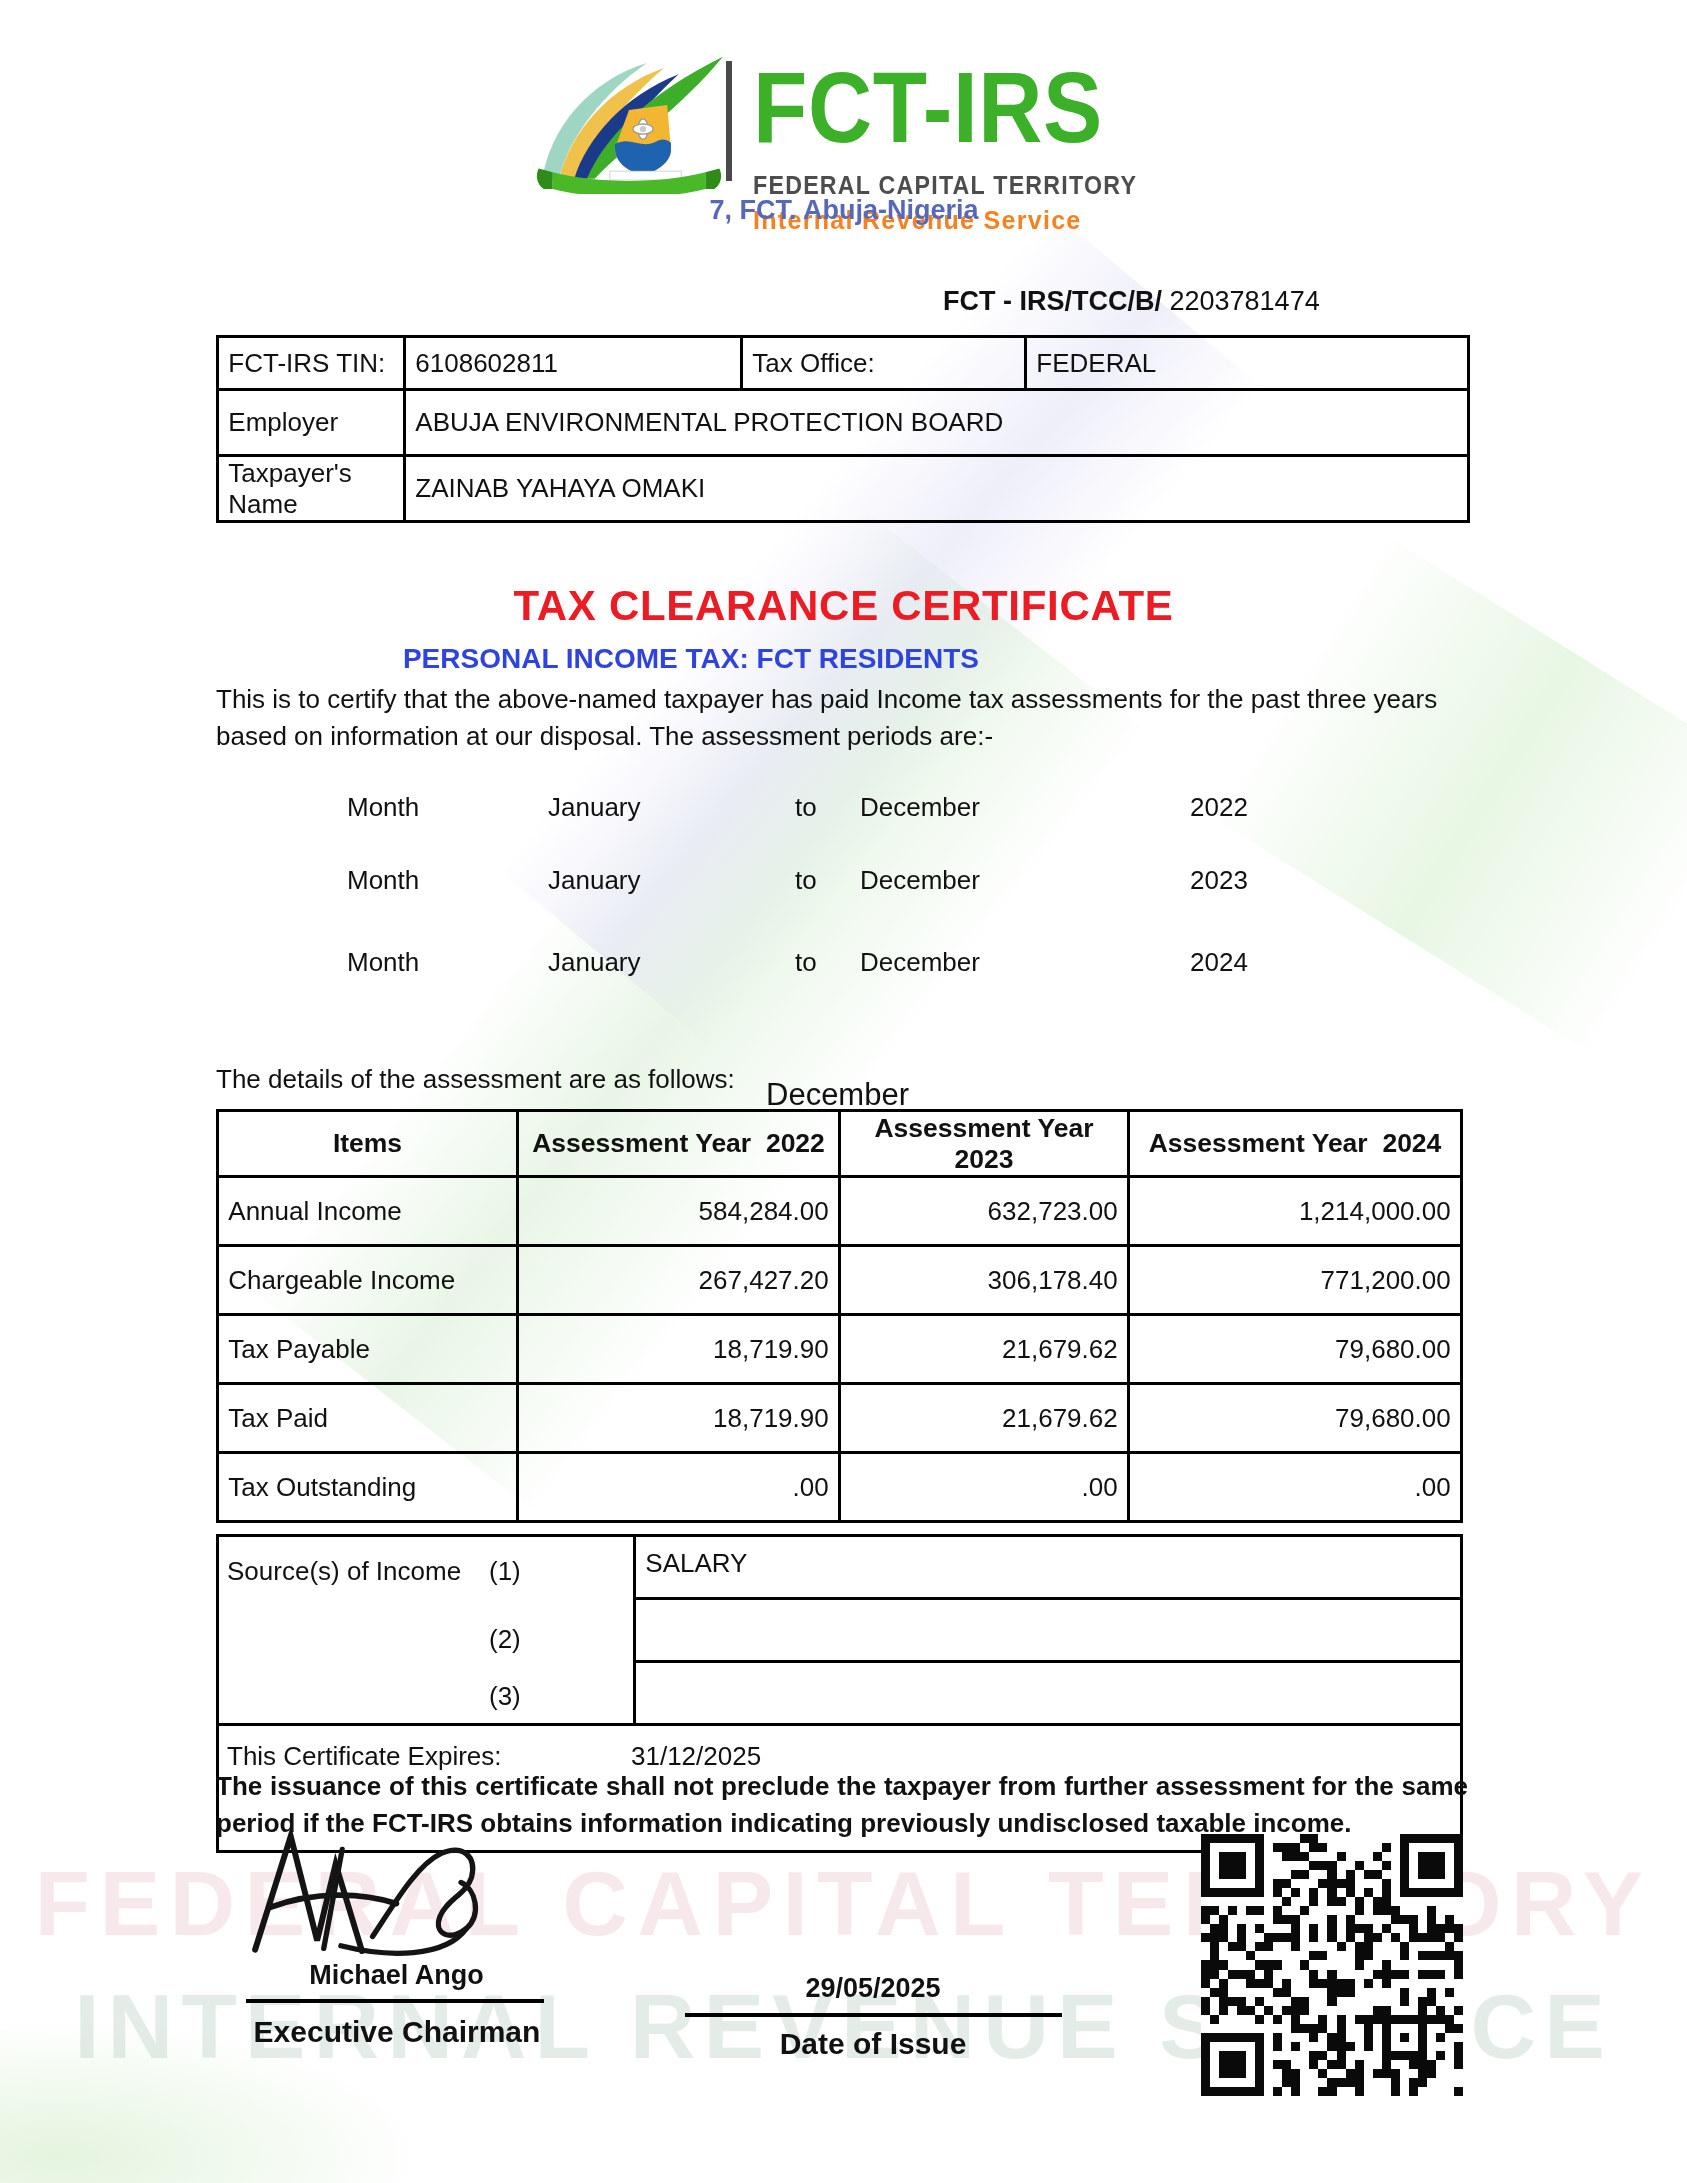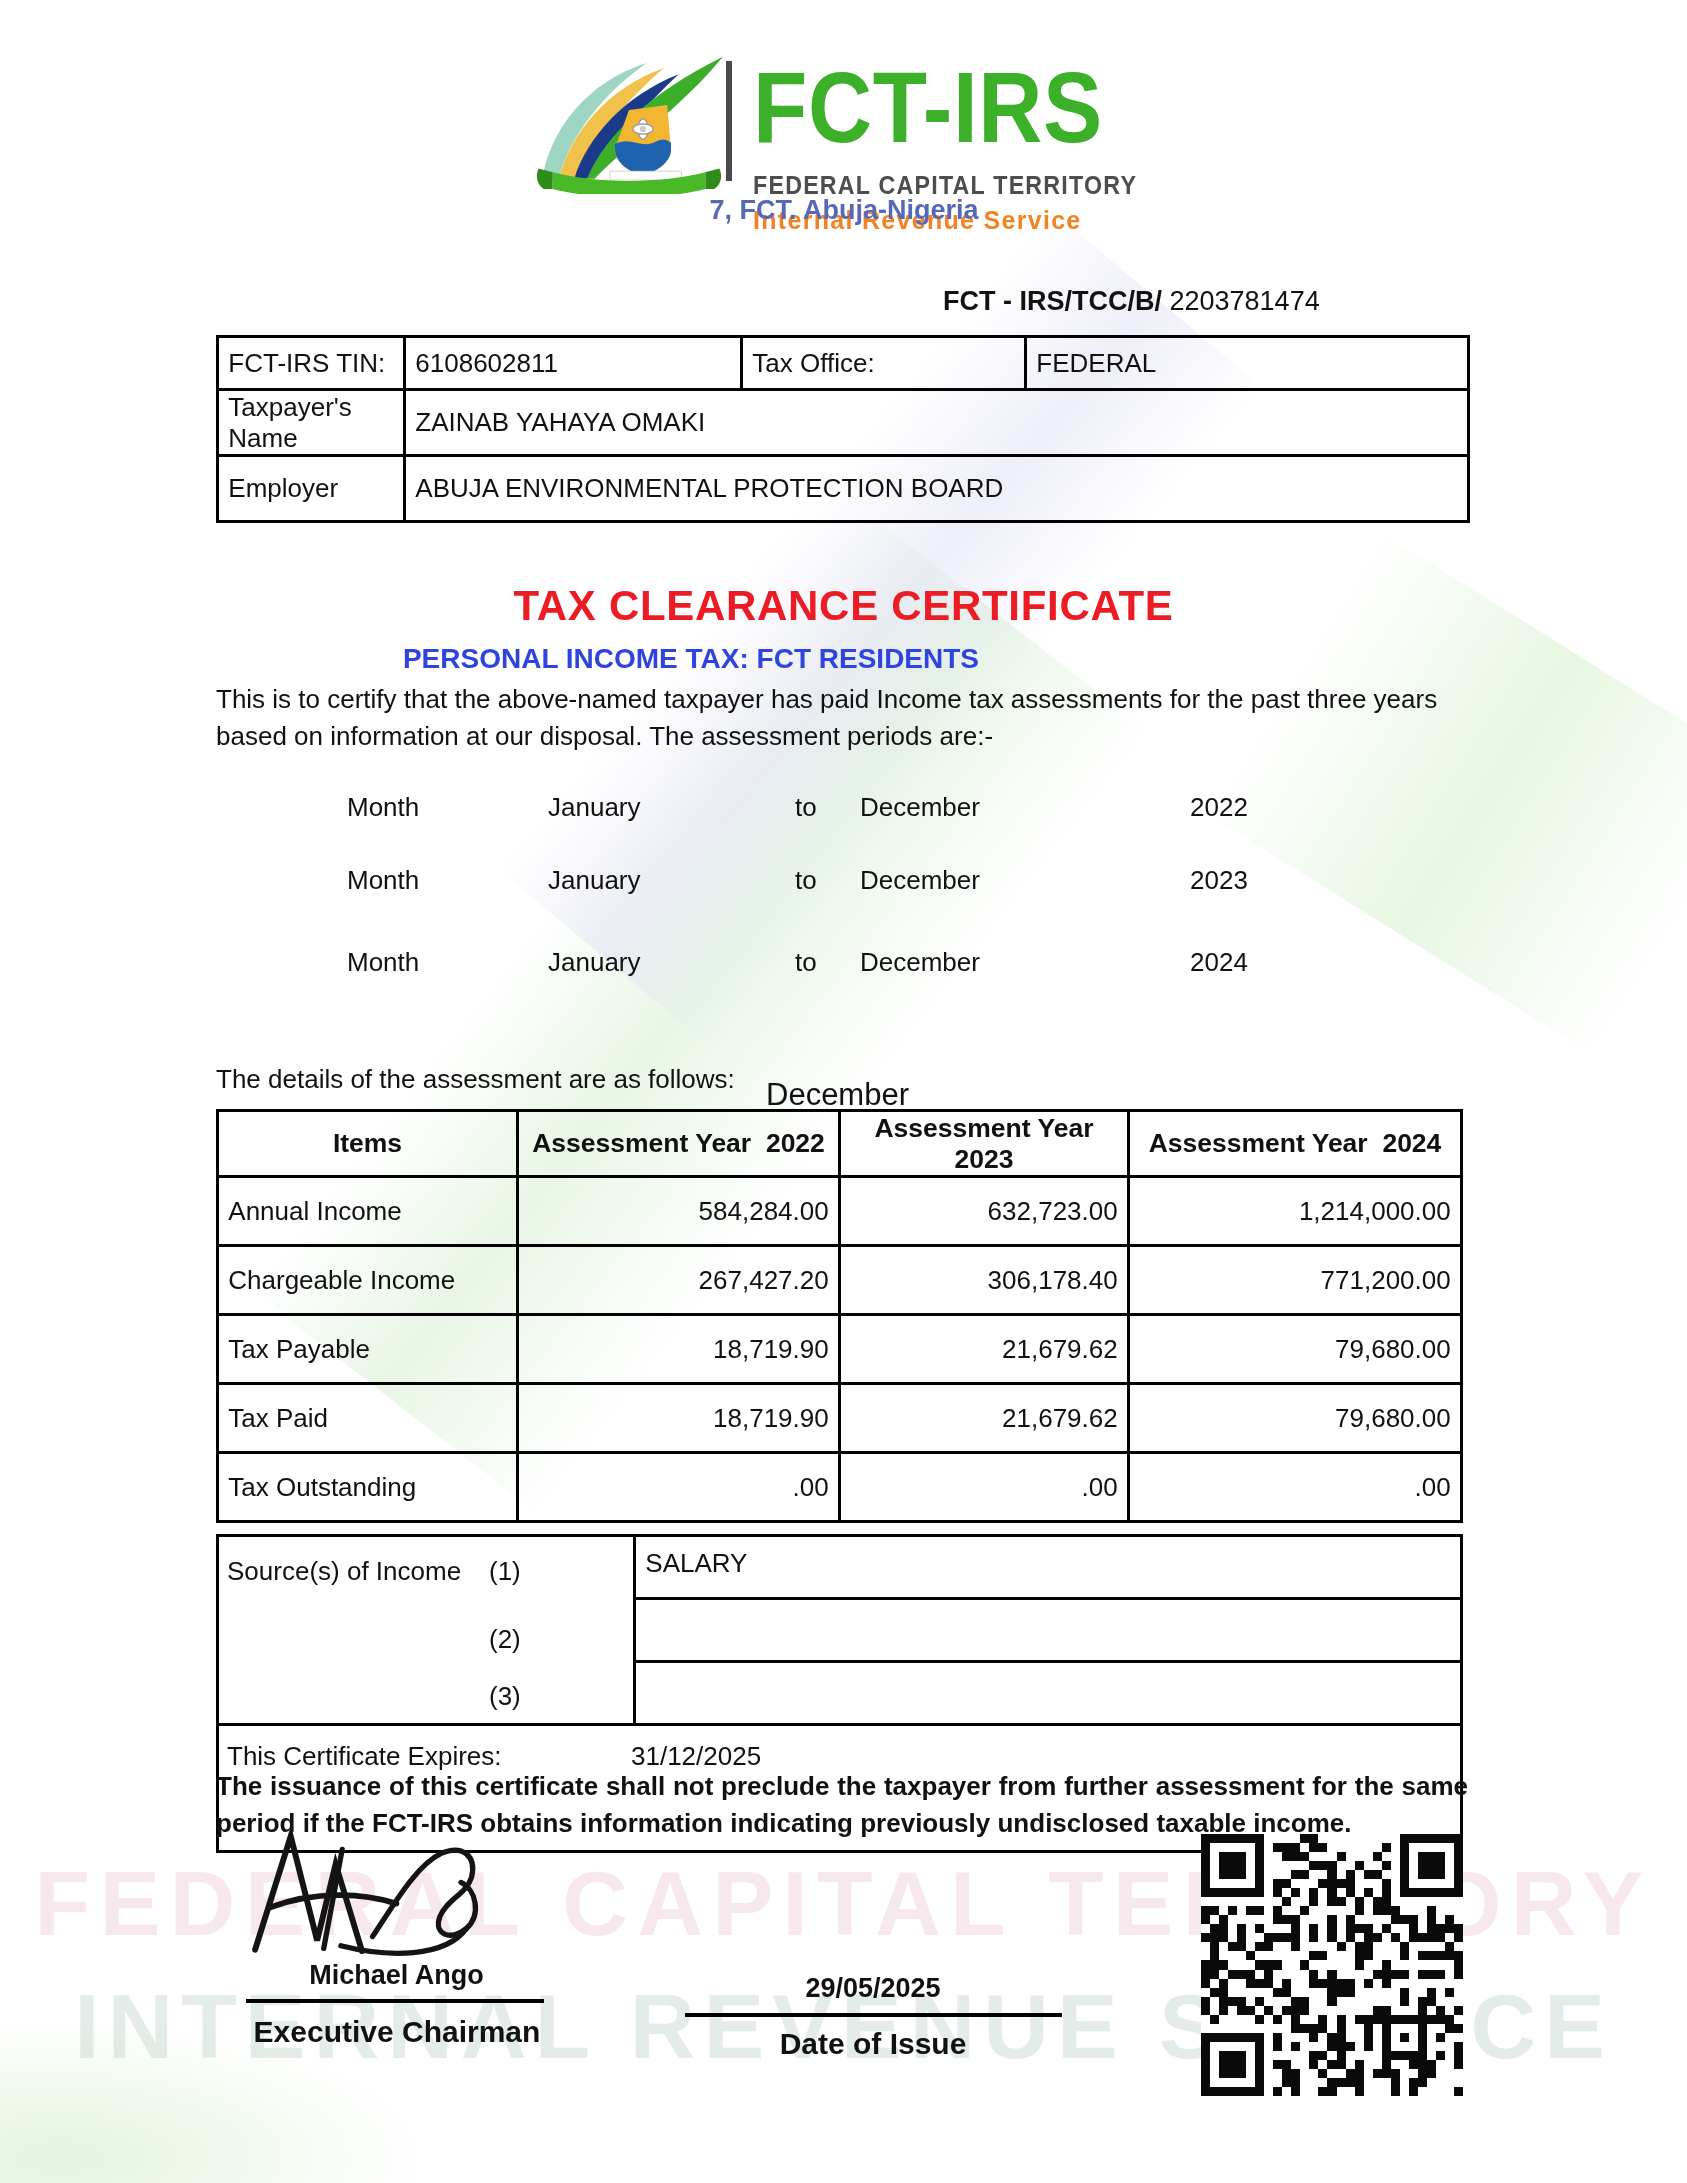--- a/index.html
+++ b/index.html
@@ -122,26 +122,26 @@
       <col style="width:443px">
     </colgroup>
   <tbody>
       <tr style="height:53px">
     <td>FCT-IRS TIN:</td>
     <td>6108602811</td>
     <td>Tax Office:</td>
     <td>FEDERAL</td>
   </tr>
   <tr style="height:66px">
+    <td>Employer</td>
+    <td colspan="3">ABUJA ENVIRONMENTAL PROTECTION BOARD</td>
+  </tr>
+  <tr style="height:66px">
     <td>Taxpayer's Name</td>
     <td colspan="3">ZAINAB YAHAYA OMAKI</td>
-  </tr>
-  <tr style="height:66px">
-    <td>Employer</td>
-    <td colspan="3">ABUJA ENVIRONMENTAL PROTECTION BOARD</td>
   </tr>
 </tbody>
   </table>
 
 <div class="abs doc-title">TAX CLEARANCE CERTIFICATE</div>
 <div class="abs doc-subtitle">PERSONAL INCOME TAX: FCT RESIDENTS</div>
 <div class="abs intro">This is to certify that the above-named taxpayer has paid Income tax assessments for the past three years based on information at our disposal. The assessment periods are:-</div>
 
 <div class="period-row" style="top:792px">
   <span class="p-month">Month</span>

